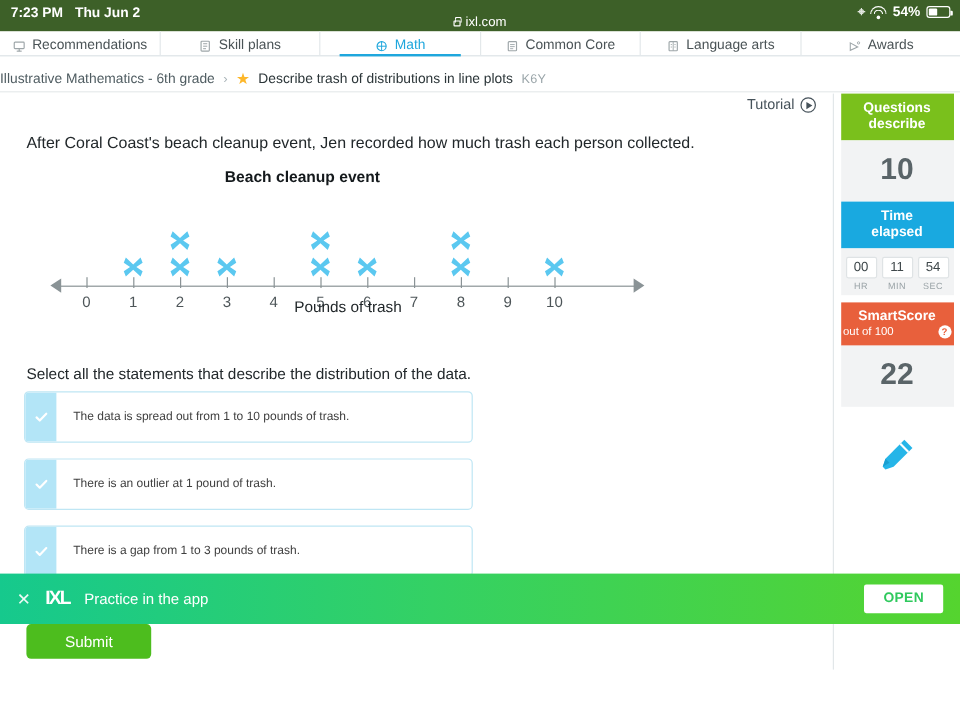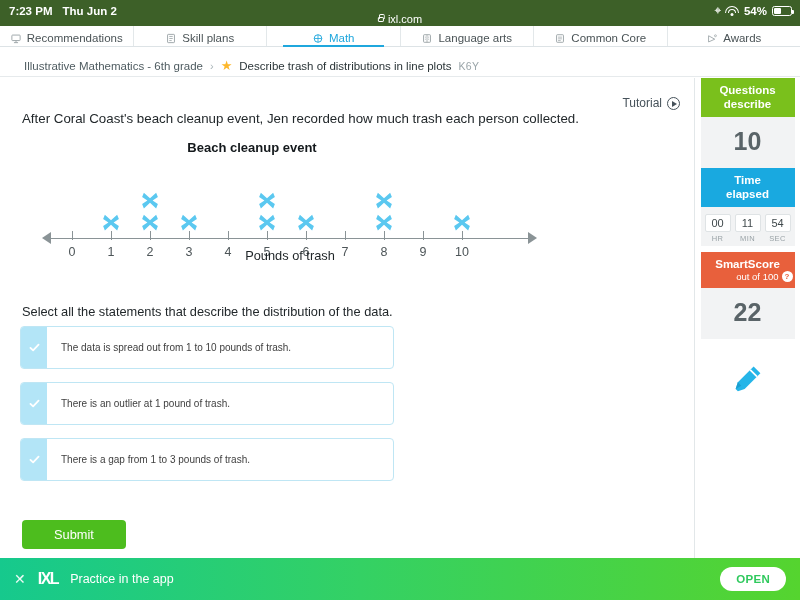--- a/index.html
+++ b/index.html
@@ -2,21 +2,21 @@
 <html><head>
 <meta charset="utf-8">
 <style>
   * { box-sizing: border-box; margin: 0; padding: 0; }
   html, body {
     width: 800px; height: 600px;
     font-family: "Liberation Sans", sans-serif;
     background: #ffffff;
     overflow: hidden;
   }
-  #app { position: relative; width: 800px; height: 600px; background:#fff; }
+  #app { position: relative; width: 800px; height: 520px; background:#fff; }
 
   
   .statusbar {
     position: absolute; top:0; left:0; width:800px; height:46px;
     background:#3d6028;
     color:#fff;
     font-size:11.5px; font-weight:bold;
   }
   .sb-left { position:absolute; left:9px; top:5px; display:flex; gap:10px; }
   .sb-right { position:absolute; right:8px; top:4px; display:flex; align-items:center; gap:5px; }
@@ -54,32 +54,32 @@
   .navtab.active { color:#1fa7dd; }
   .navtab.active::after{
     content:""; position:absolute; bottom:-1px; left:12%; width:76%; height:2.5px; background:#1fa7dd;
   }
   .tabico { width:12px; height:11px; opacity:.75; flex:0 0 auto; }
   .navtab.active .tabico { opacity:1; }
 
   
   .crumb {
     position:absolute; top:55px; left:0; width:800px; height:22px;
-    display:flex; align-items:center; gap:7px; padding-left:24px;
+    display:flex; align-items:center; gap:7px; 
     font-size:11.5px; color:#4f5c61; border-bottom:1px solid #e6eaec; background:#fff;
   }
   .crumb .chev { color:#a9b4b8; font-size:11px; }
   .crumb .star { color:#fdb72a; font-size:13px; }
   .crumb .skill { color:#2b3538; font-weight:normal; }
   .crumb .code { color:#9aa5a9; font-size:10.5px; letter-spacing:.3px; }
 
   
   .content { position:absolute; top:78px; left:0; width:694px; height:480px; background:#fff; }
   .tutorial {
-    position:absolute; right:14px; top:18px; display:flex; align-items:center; gap:5px;
+    position:absolute; right:14px; top:2px; display:flex; align-items:center; gap:5px;
     font-size:12px; color:#46525a;
   }
   .playcirc { width:13px; height:13px; border:1.3px solid #46525a; border-radius:50%;
      position:relative; display:inline-block;}
   .playcirc::after{content:""; position:absolute; left:4.3px; top:3px;
      border-left:5px solid #46525a; border-top:3.2px solid transparent; border-bottom:3.2px solid transparent;}
 
   .qtext { position:absolute; left:22px; top:32px; width:640px;
      font-size:13.3px; color:#22282b; line-height:1.35; }
 
@@ -123,21 +123,21 @@
   
   .sidebar { position:absolute; left:694px; top:78px; width:106px; height:480px;
      background:#fff; border-left:1px solid #e2e7e9; }
   .panel { width:94px; margin:0 auto; }
   .pan-head { color:#fff; text-align:center; font-size:11.5px; font-weight:bold;
      padding:5px 2px; line-height:1.25; }
   .pan-head.green { background:#7ac01c; }
   .pan-head.blue  { background:#19a9e0; }
   .pan-head.orange{ background:#e8603c; }
   .pan-sub { font-size:9.5px; font-weight:normal; display:flex; align-items:center;
-     justify-content:flex-end; gap:3px; }
+     justify-content:space-between; gap:3px; }
   .qmark { width:11px; height:11px; border-radius:50%; background:#fff; color:#e8603c;
      font-size:8px; font-weight:bold; display:inline-flex; align-items:center; justify-content:center; }
   .pan-val { background:#f2f3f4; text-align:center; font-size:25px; font-weight:bold;
      color:#5a6468; padding:10px 0 12px; }
   .timer { background:#f2f3f4; display:flex; justify-content:center; gap:4px; padding:7px 0 3px; }
   .tcell { text-align:center; }
   .tnum { background:#fff; border:1px solid #dfe3e5; border-radius:2px; width:26px;
      font-size:11px; color:#3f484b; padding:2px 0; }
   .tlab { font-size:7.5px; color:#9aa3a7; letter-spacing:.4px; margin-top:2px; }
   .pencil { position:absolute; left:50%; transform:translateX(-50%); top:284px; width:36px; height:36px; }
@@ -149,21 +149,21 @@
     display:flex; align-items:center; padding:0 14px; gap:12px;
   }
   .appbar .xclose { color:#fff; font-size:14px; opacity:.92; }
   .ixl-logo {
     color:#fff; font-size:16px; font-weight:bold; letter-spacing:-1.5px;
     font-family:"Liberation Sans", sans-serif;
   }
   .appbar .apptext { color:#fff; font-size:12.5px; }
   .openbtn {
     margin-left:auto; background:#fff; color:#2fc95d; font-weight:bold; font-size:11.5px;
-    border:none; border-radius:12px; padding:6px 16px; letter-spacing:.3px;
+    border:none; border-radius:2px; padding:6px 16px; letter-spacing:.3px;
     font-family:"Liberation Sans", sans-serif; cursor:pointer;
   }
 </style>
 </head>
 <body>
 
 <div id="app">
 
   <div class="statusbar">
     <div class="sb-left">
@@ -210,36 +210,36 @@
       <svg class="tabico" viewBox="0 0 16 16">
         <circle cx="8" cy="8" r="5.5" fill="none" stroke="#1fa7dd" stroke-width="1.4"></circle>
         <line x1="2.5" y1="8" x2="13.5" y2="8" stroke="#1fa7dd" stroke-width="1.2"></line>
         <line x1="8" y1="2.5" x2="8" y2="13.5" stroke="#1fa7dd" stroke-width="1.2"></line>
       </svg>
       <span>Math</span>
     </div>
     <div class="navtab">
       <svg class="tabico" viewBox="0 0 16 16">
         <rect x="3" y="2.5" width="10" height="11" rx="1" fill="none" stroke="#7d888c" stroke-width="1.4"></rect>
+        <line x1="5.2" y1="6" x2="10.8" y2="6" stroke="#7d888c" stroke-width="1.1"></line>
+        <line x1="5.2" y1="8.5" x2="10.8" y2="8.5" stroke="#7d888c" stroke-width="1.1"></line>
+        <line x1="5.2" y1="11" x2="9" y2="11" stroke="#7d888c" stroke-width="1.1"></line>
+      </svg>
+      <span>Common Core</span>
+    </div>
+    <div class="navtab">
+      <svg class="tabico" viewBox="0 0 16 16">
+        <rect x="3" y="2.5" width="10" height="11" rx="1" fill="none" stroke="#7d888c" stroke-width="1.4"></rect>
         <line x1="8" y1="2.5" x2="8" y2="13.5" stroke="#7d888c" stroke-width="1.1"></line>
         <line x1="5" y1="6" x2="6.6" y2="6" stroke="#7d888c" stroke-width="1"></line>
         <line x1="9.4" y1="6" x2="11" y2="6" stroke="#7d888c" stroke-width="1"></line>
         <line x1="5" y1="9" x2="6.6" y2="9" stroke="#7d888c" stroke-width="1"></line>
         <line x1="9.4" y1="9" x2="11" y2="9" stroke="#7d888c" stroke-width="1"></line>
       </svg>
       <span>Language arts</span>
-    </div>
-    <div class="navtab">
-      <svg class="tabico" viewBox="0 0 16 16">
-        <rect x="3" y="2.5" width="10" height="11" rx="1" fill="none" stroke="#7d888c" stroke-width="1.4"></rect>
-        <line x1="5.2" y1="6" x2="10.8" y2="6" stroke="#7d888c" stroke-width="1.1"></line>
-        <line x1="5.2" y1="8.5" x2="10.8" y2="8.5" stroke="#7d888c" stroke-width="1.1"></line>
-        <line x1="5.2" y1="11" x2="9" y2="11" stroke="#7d888c" stroke-width="1.1"></line>
-      </svg>
-      <span>Common Core</span>
     </div>
     <div class="navtab">
       <svg class="tabico" viewBox="0 0 16 16">
         <path d="M3 4 L12 9 L3 13 Z" fill="none" stroke="#7d888c" stroke-width="1.3"></path>
         <circle cx="13" cy="4" r="1.4" fill="none" stroke="#7d888c" stroke-width="1.1"></circle>
       </svg>
       <span>Awards</span>
     </div>
   </div>
 

